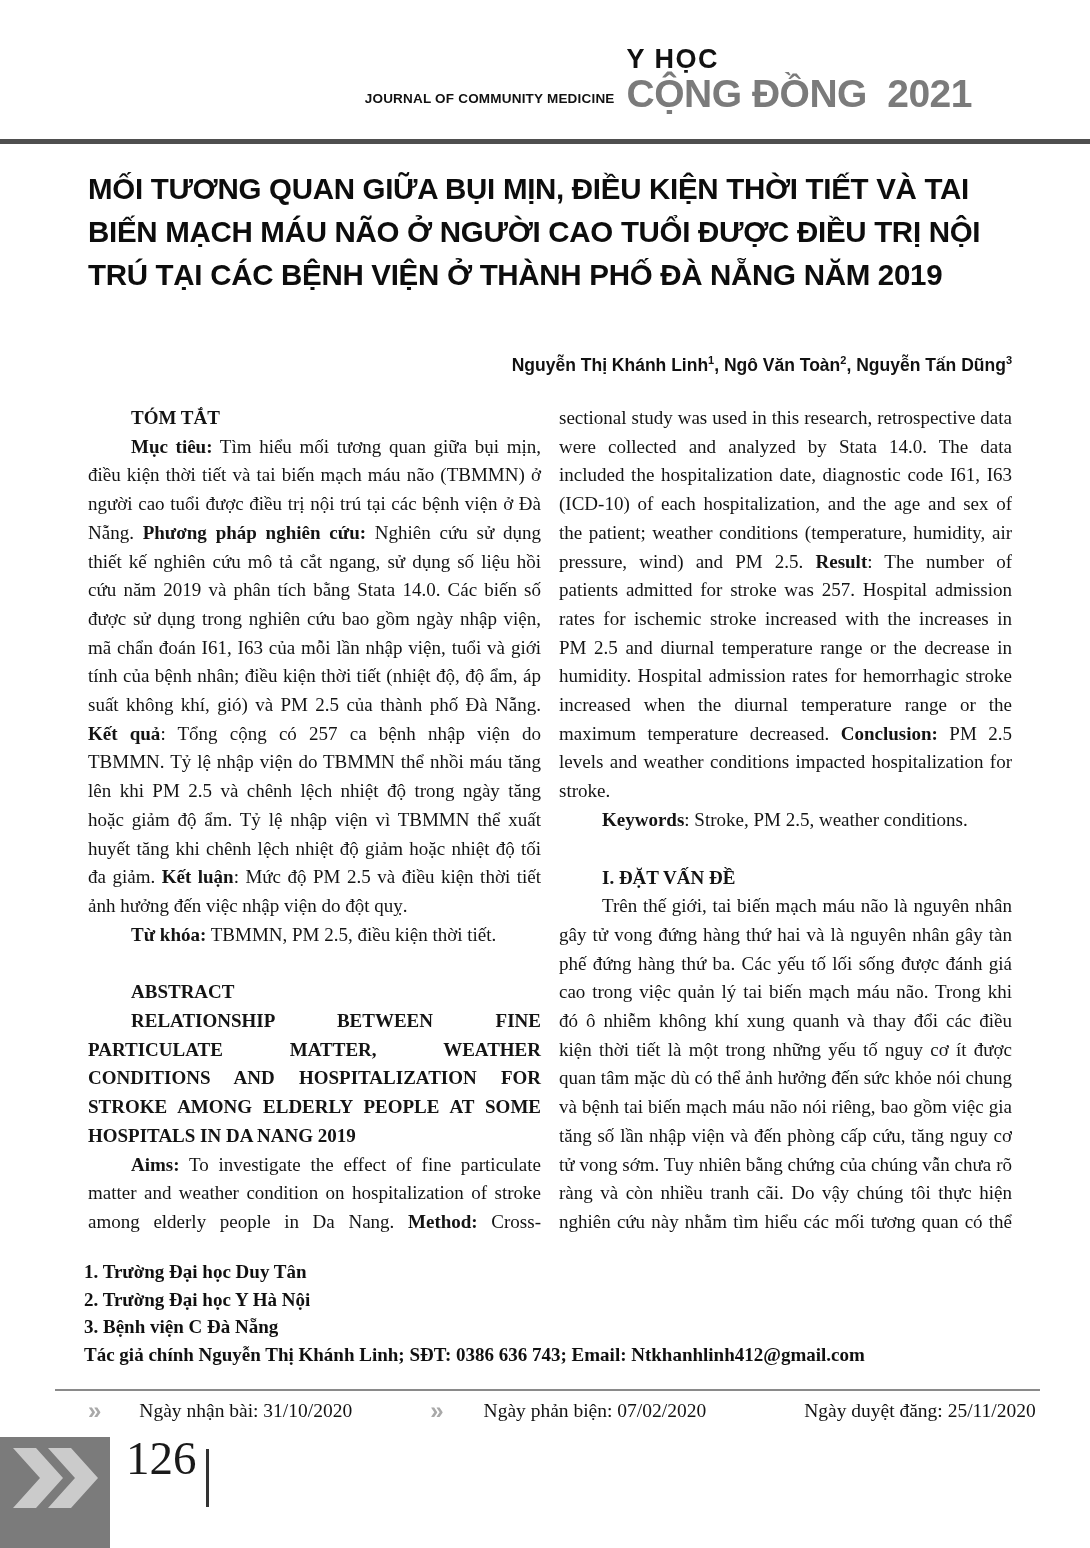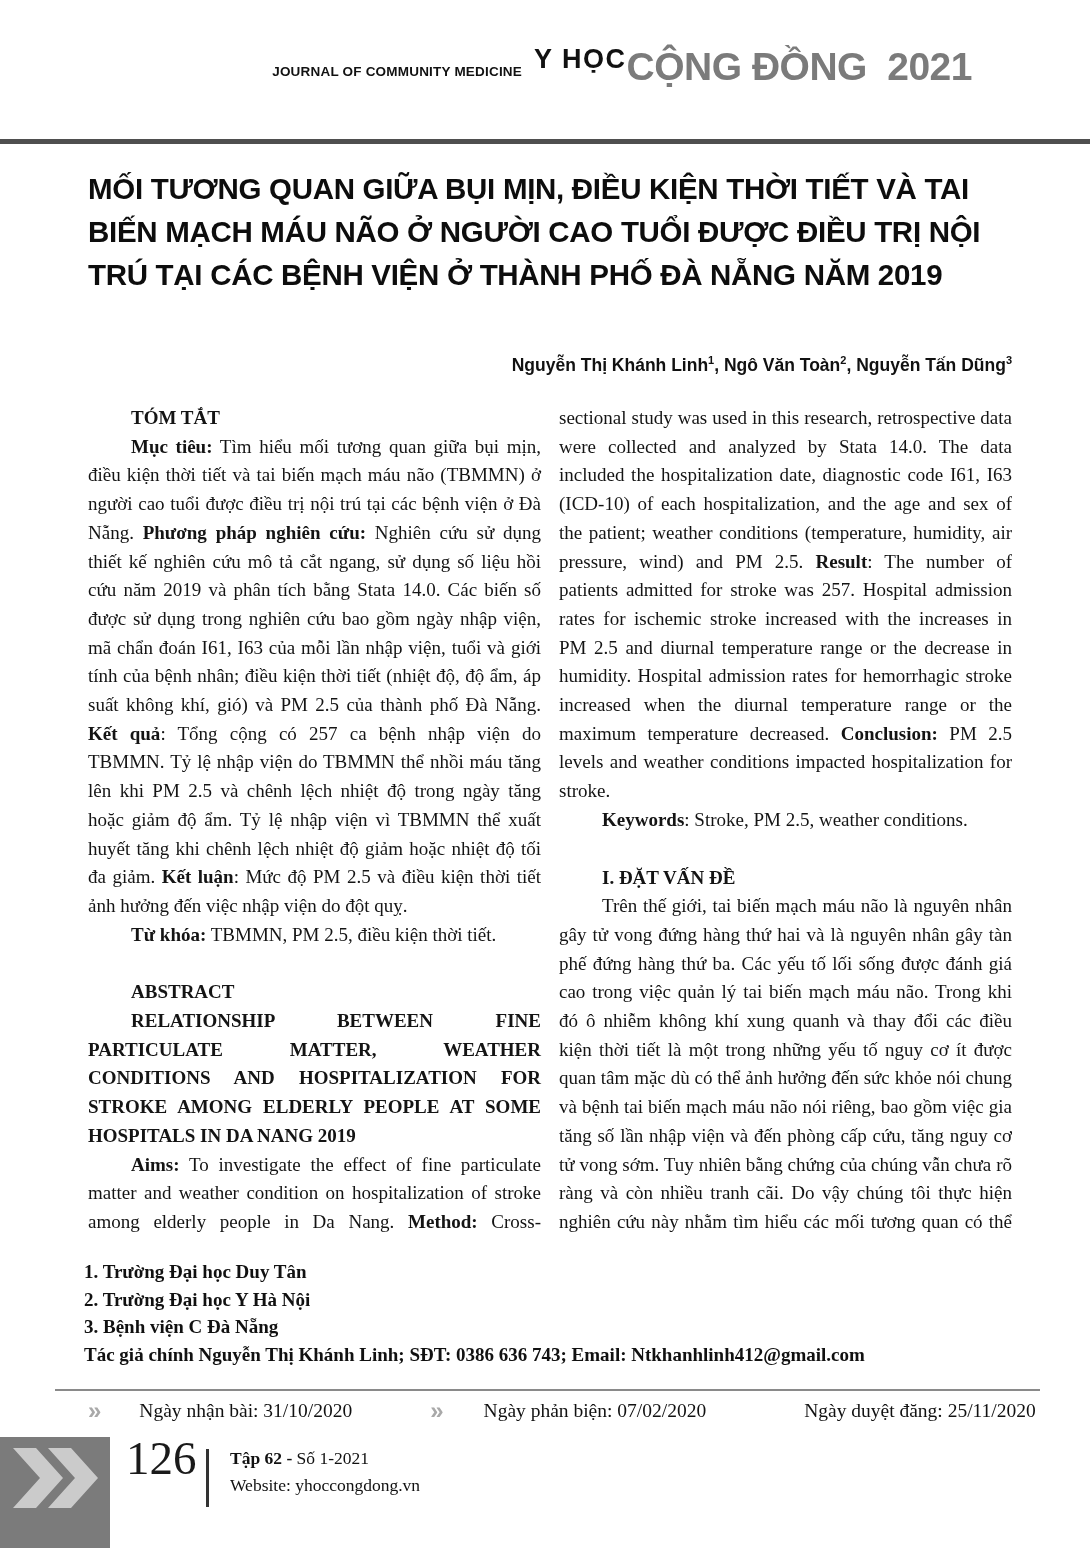--- a/index.html
+++ b/index.html
@@ -3,21 +3,21 @@
 <meta charset="utf-8">
 <style>
   html,body{margin:0;padding:0;background:#e8e8e8;}
   .page{position:relative;width:1090px;height:1548px;background:#ffffff;margin:0 auto;
         font-family:"Liberation Serif",serif;color:#141414;overflow:hidden;}
 
   
   .masthead{position:absolute;top:46px;right:118px;display:flex;align-items:flex-end;gap:12px;}
   .journal-name{font-family:"Liberation Sans",sans-serif;font-weight:bold;font-size:13.5px;
                 letter-spacing:.2px;padding-bottom:7px;white-space:nowrap;color:#111;}
-  .logo{display:flex;flex-direction:row;align-items:flex-start;line-height:1;}
+  .logo{display:flex;flex-direction:column;align-items:flex-start;line-height:1;}
   .logo-top{font-family:"Liberation Sans",sans-serif;font-weight:bold;font-size:27px;
             letter-spacing:1.5px;color:#111;}
   .logo-bottom{font-family:"Liberation Sans",sans-serif;font-weight:bold;font-size:39px;
                letter-spacing:-.5px;color:#7b7b7b;white-space:nowrap;margin-top:1px;}
   .logo-bottom .logo-year{margin-left:10px;}
   .top-rule{position:absolute;top:139px;left:0;width:1090px;height:5px;background:#4f4f4f;}
 
   
   .title{position:absolute;top:167px;left:88px;width:926px;margin:0;
          font-family:"Liberation Sans",sans-serif;font-weight:bold;font-size:29.5px;
@@ -113,18 +113,14 @@
     <span class="vbar vbar2"></span>
     <span class="l3">Ngày duyệt đăng: 25/11/2020</span>
   </div>
 
   <div class="footer-block">
     <div class="fchev c1"></div>
     <div class="fchev c2"></div>
   </div>
   <div class="pageno">126</div>
   <div class="pg-vline"></div>
-  <div class="vol">
-    <div><b>Tập 62 - </b><span>Số 1-2021</span></div>
-    <div>Website: yhoccongdong.vn</div>
-  </div>
 
 </div>
 
 </body></html>

